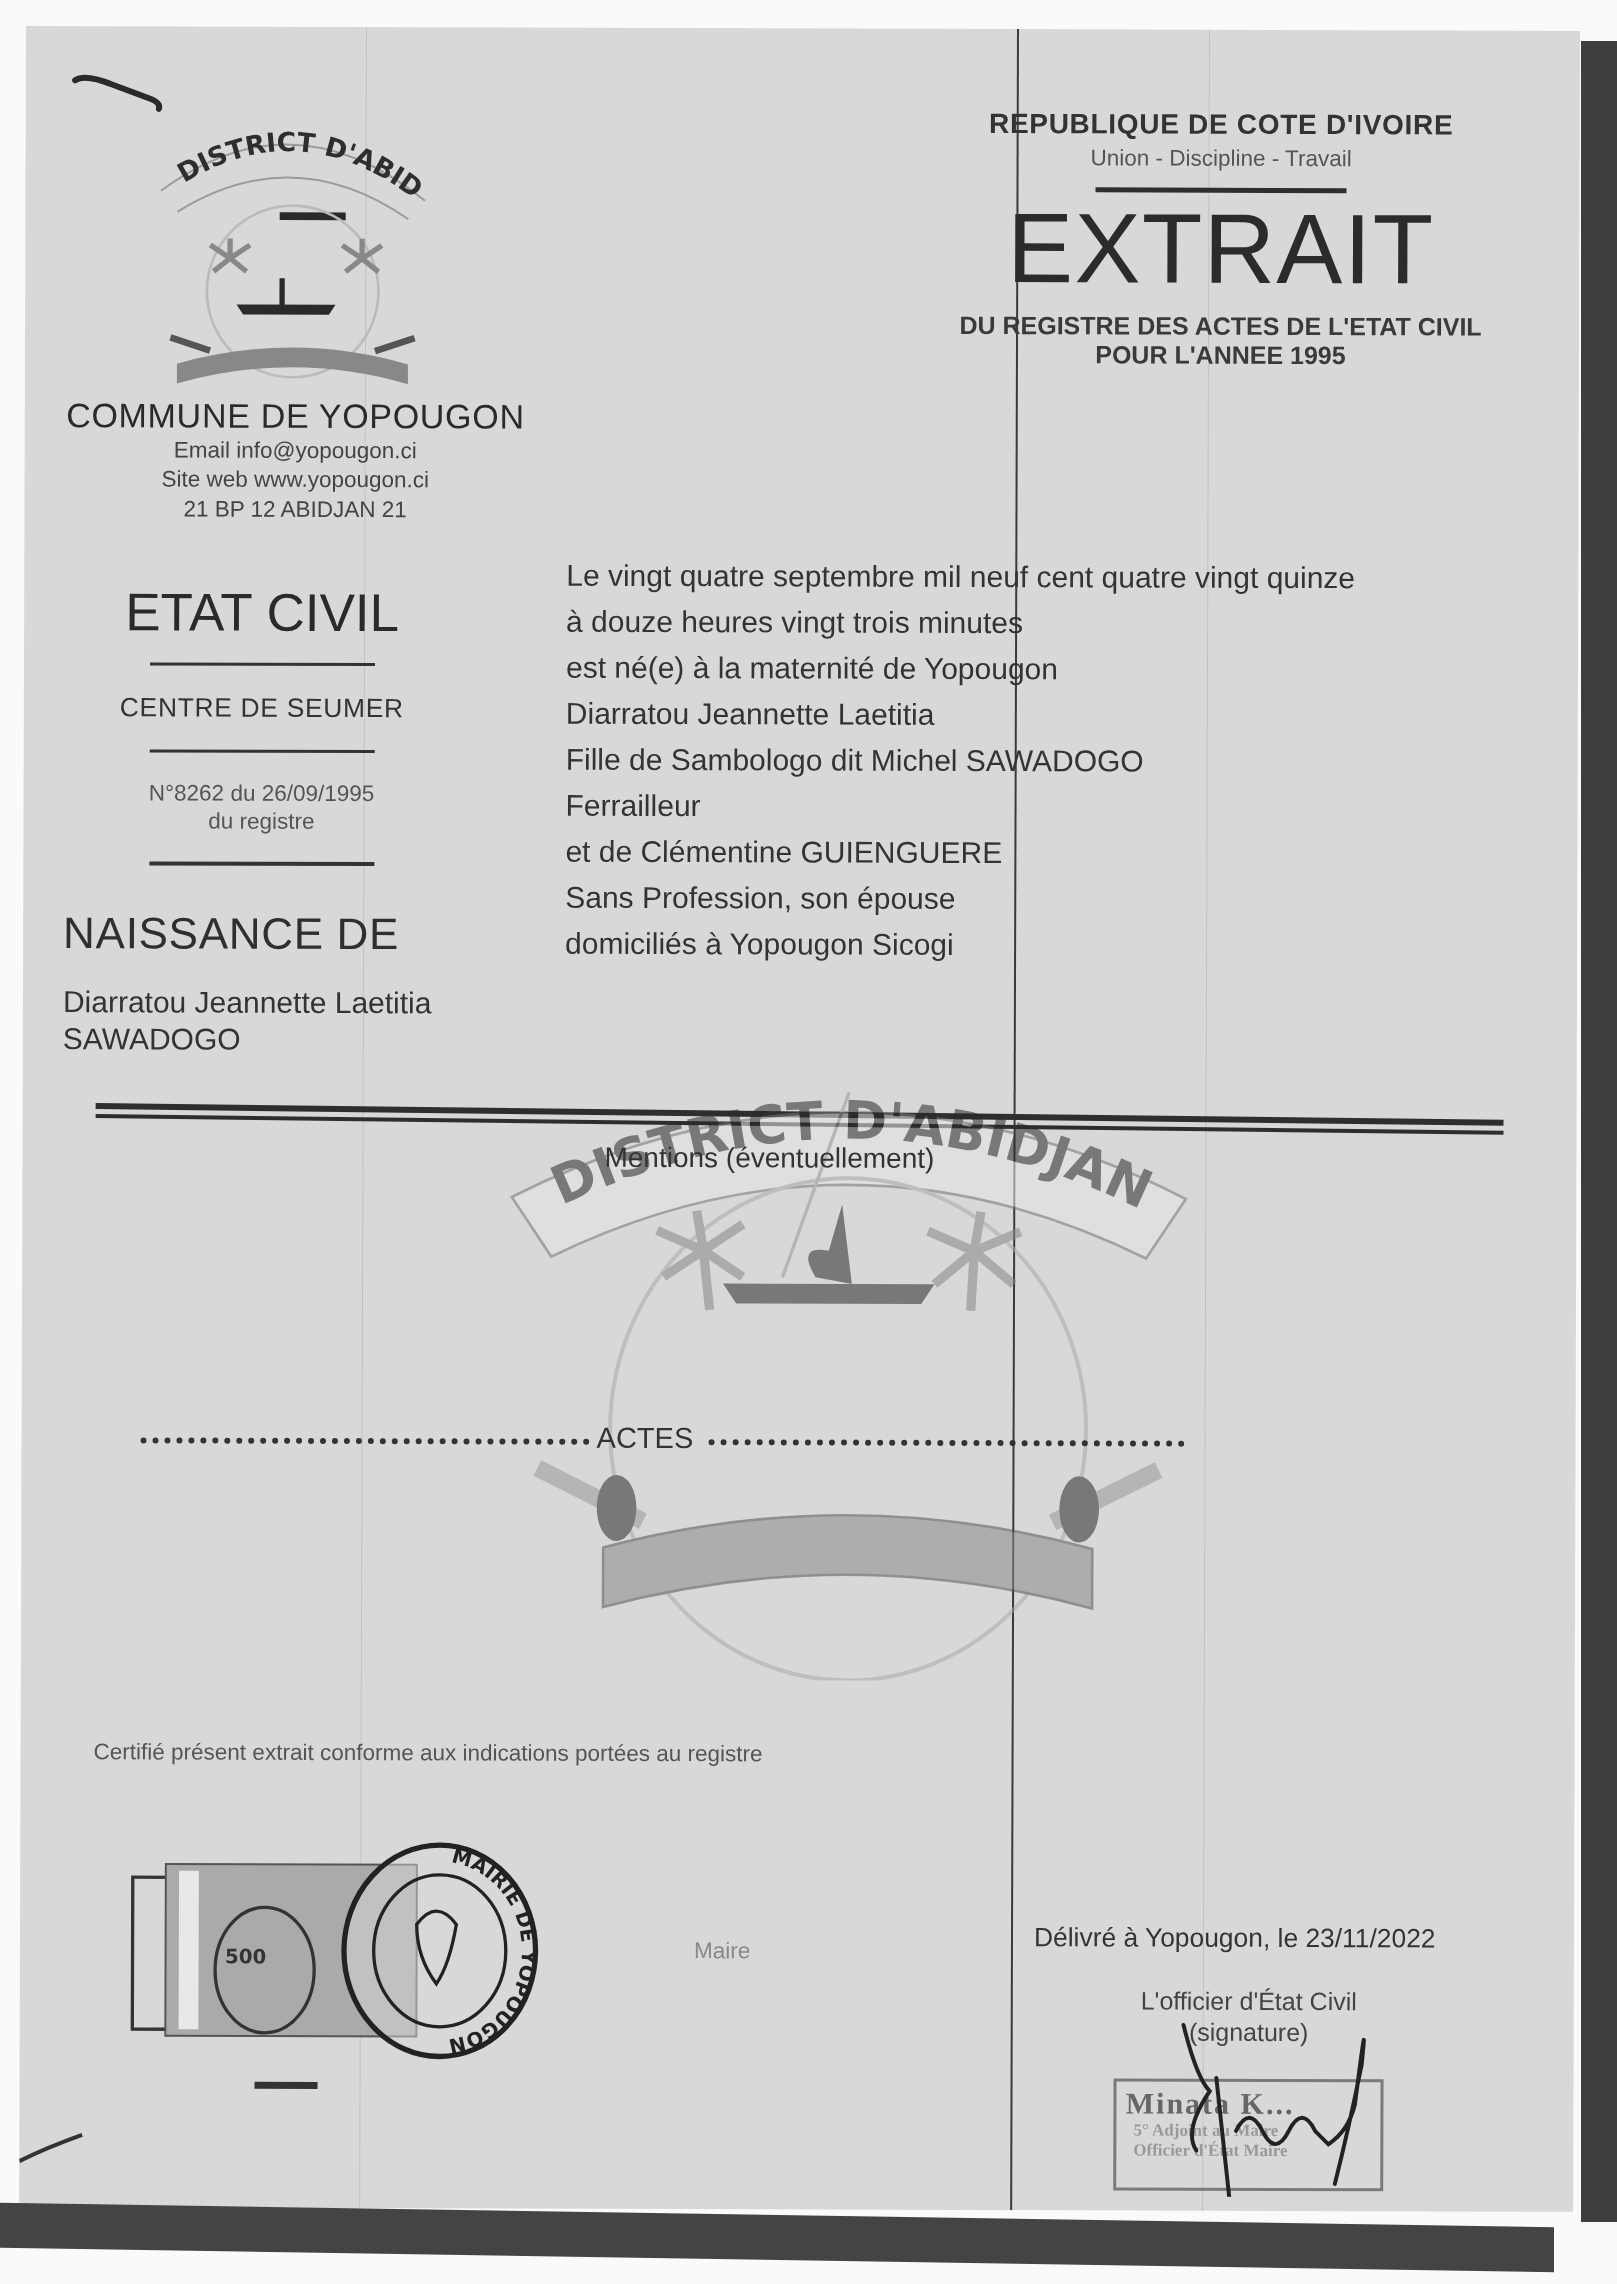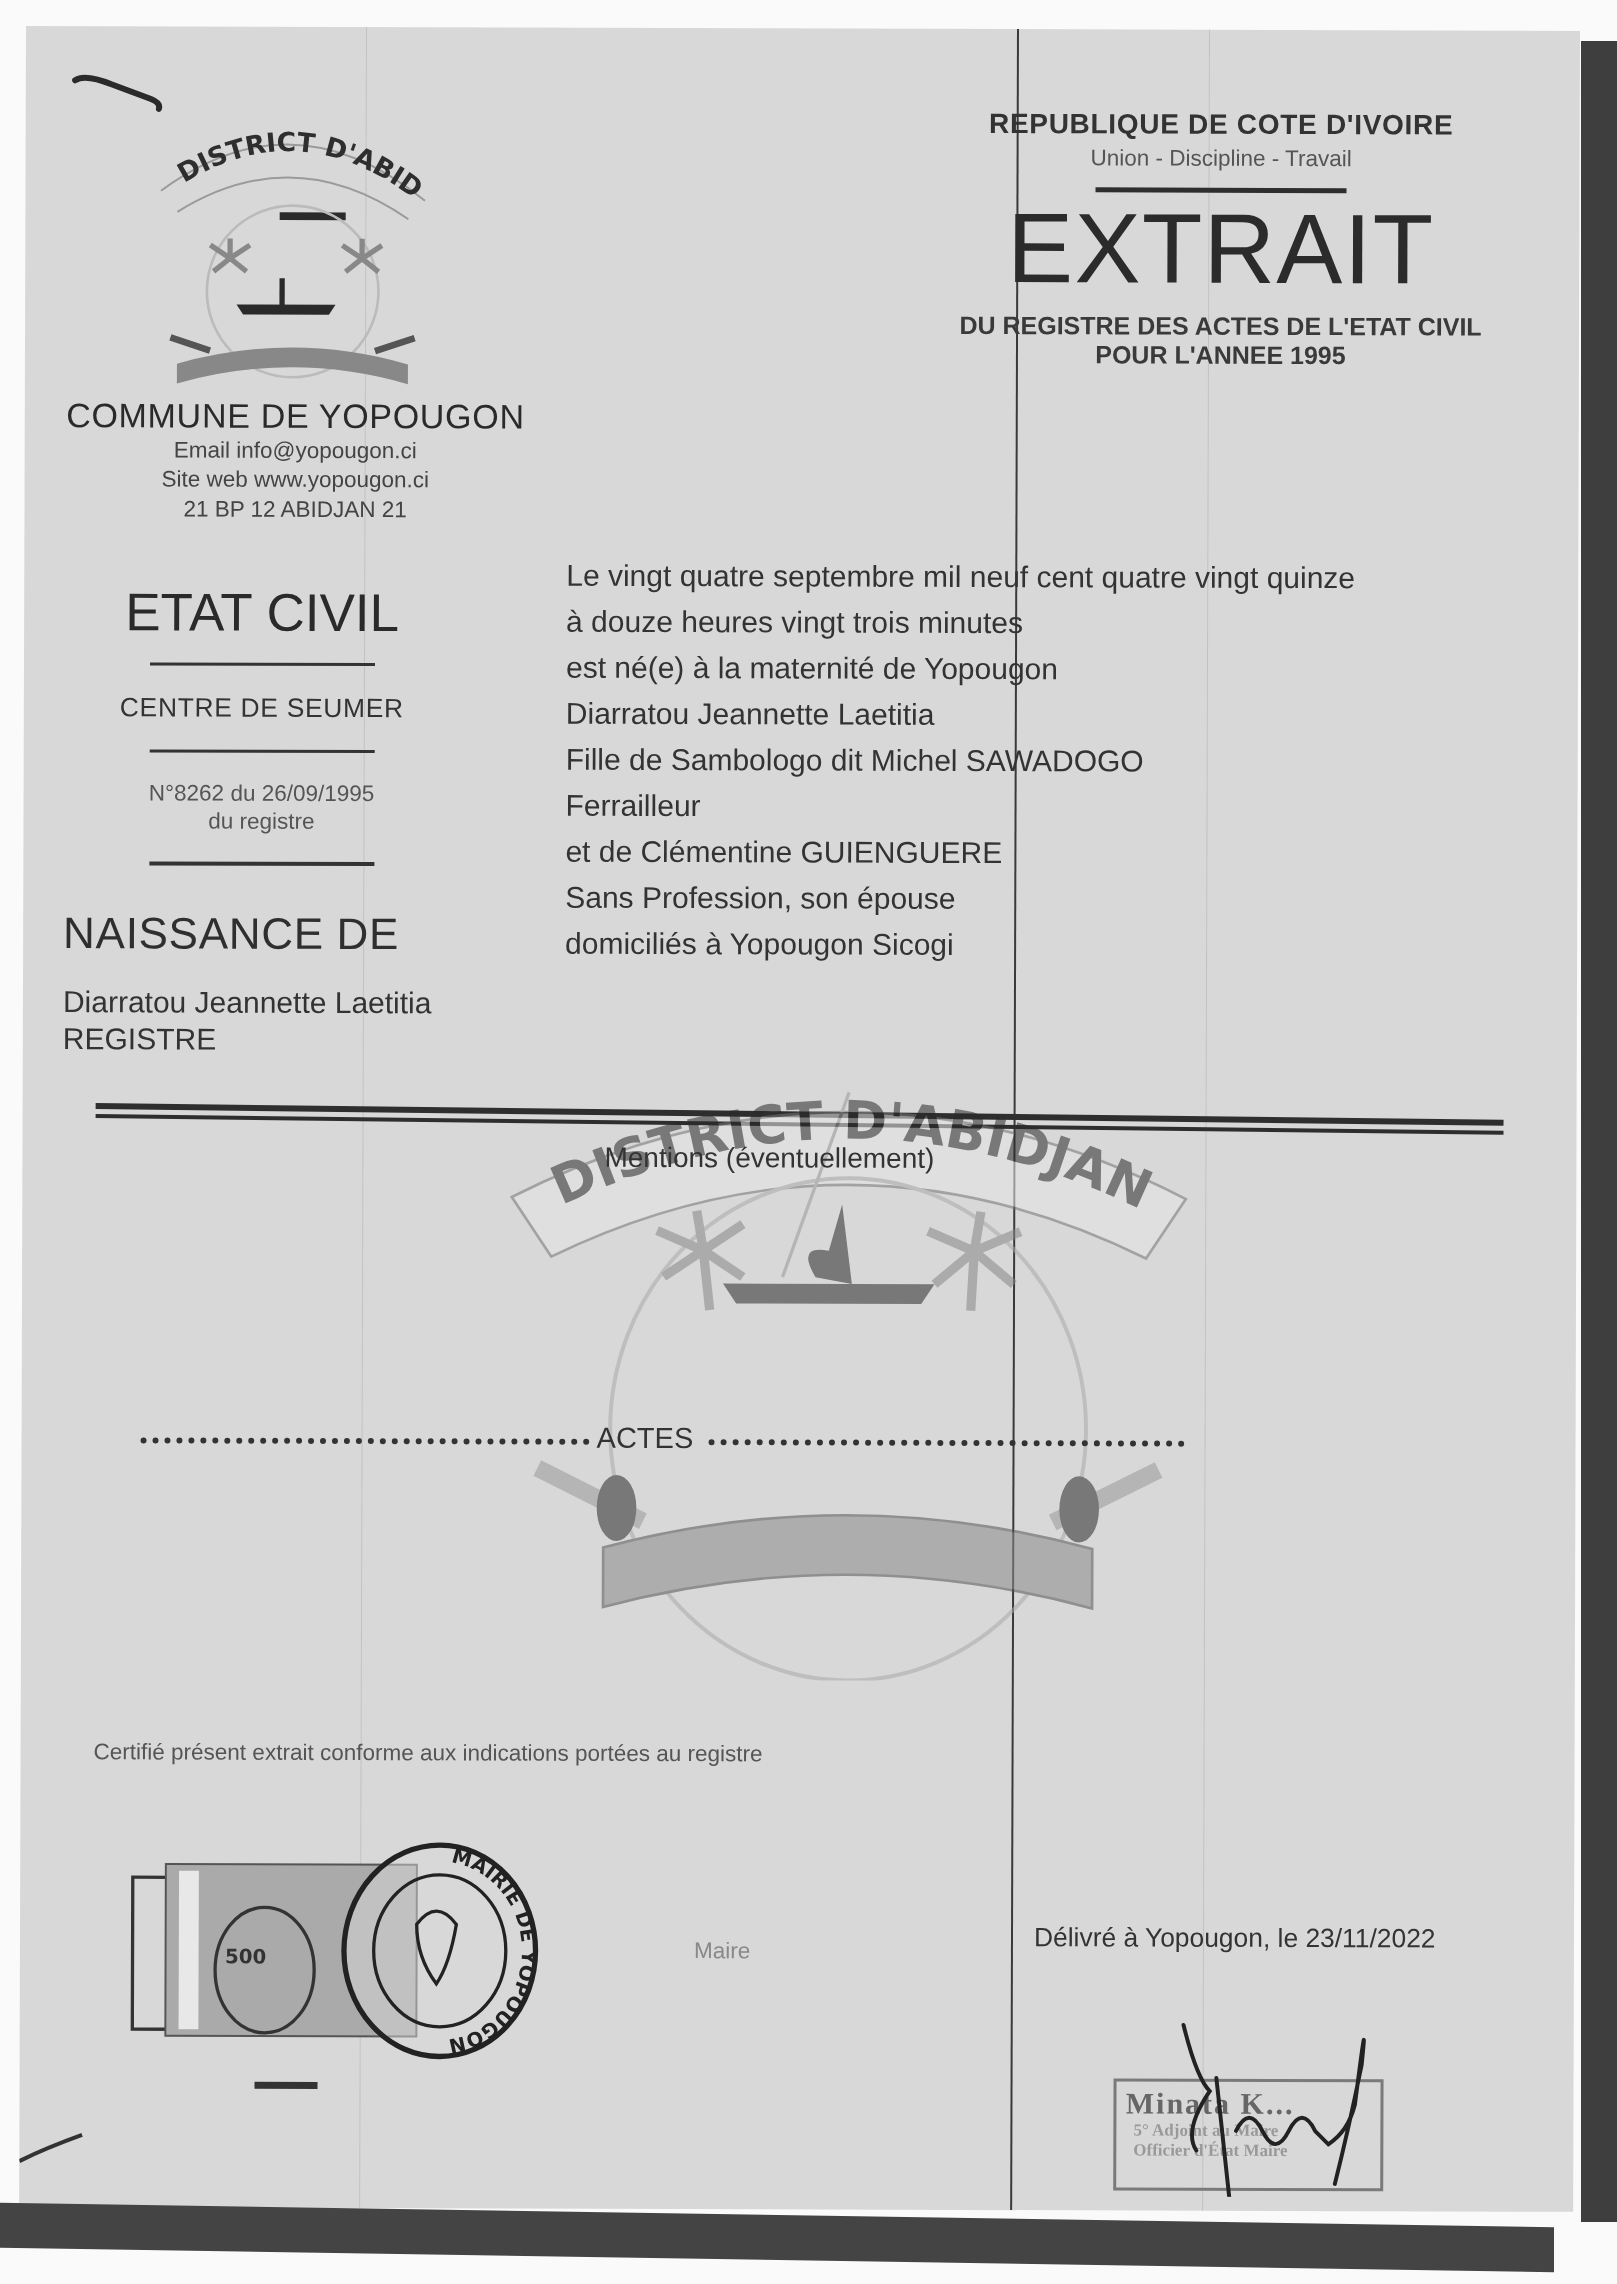--- a/index.html
+++ b/index.html
@@ -134,21 +134,21 @@
     <div class="rule" style="margin-top:20px"></div>
     <div class="centre">CENTRE DE SEUMER</div>
     <div class="rule"></div>
     <div class="regnum">N°8262 du 26/09/1995</div>
     <div class="regnum">du registre</div>
     <div class="rule"></div>
   </div>
   <div class="abs naissance">NAISSANCE DE</div>
   <div class="abs child-name">
     <div>Diarratou Jeannette Laetitia</div>
-    <div>REGISTRE</div>
+    <div>SAWADOGO</div>
   </div>
 
   <div class="abs body-text">
     <div>Le vingt quatre septembre mil neuf cent quatre vingt quinze</div>
     <div>à douze heures vingt trois minutes</div>
     <div>est né(e) à la maternité de Yopougon</div>
     <div>Diarratou Jeannette Laetitia</div>
     <div>Fille de Sambologo dit Michel SAWADOGO</div>
     <div>Ferrailleur</div>
     <div>et de Clémentine GUIENGUERE</div>
@@ -201,20 +201,24 @@
     <text font-size="30" font-weight="bold" fill="#222" font-family="DejaVu Sans, sans-serif">
       <textPath href="#ring" startOffset="2%">MAIRIE DE YOPOUGON</textPath>
     </text>
     <path d="M440 130 q30 -40 60 0 q-10 60 -30 90 q-30 -40 -30 -90 z" fill="none" stroke="#222" stroke-width="5"></path>
   </svg>
 
   <div class="abs sceau">Maire</div>
   <div class="abs dash"></div>
 
   <div class="abs delivre">Délivré à Yopougon, le 23/11/2022</div>
+  <div class="abs officier center">
+    <div>L'officier d'État Civil</div>
+    <div>(signature)</div>
+  </div>
 
   <div class="abs sig-box">
     <div class="line1">Minata K...</div>
     <div class="line2">5° Adjoint au Maire</div>
     <div class="line3">Officier d'État Maire</div>
   </div>
 
   <svg class="abs signature" viewBox="0 0 460 300">
     <path d="M60 40 Q80 120 100 140 Q60 200 80 230 M110 120 L130 300 M140 200 q20 -40 40 0 q20 40 40 0 q20 -40 40 0 l20 20 q30 -20 40 -60 q20 -160 10 -60 q-20 100 -40 180" stroke="#222" stroke-width="6" fill="none" stroke-linecap="round"></path>
   </svg>

